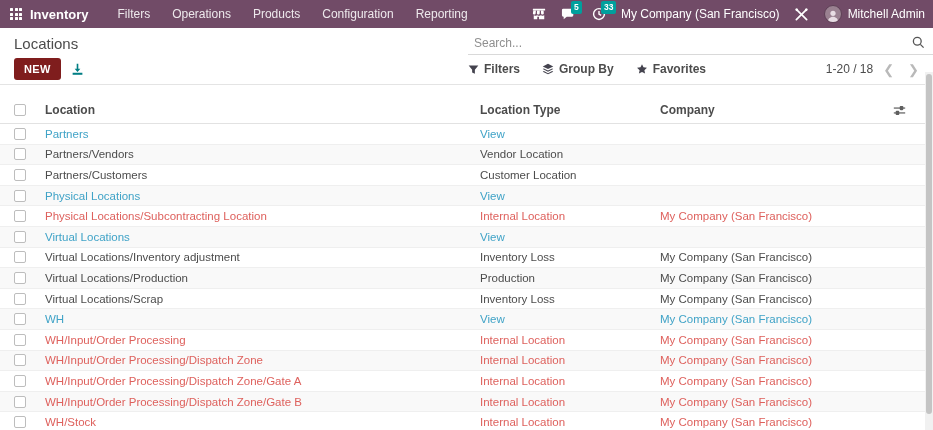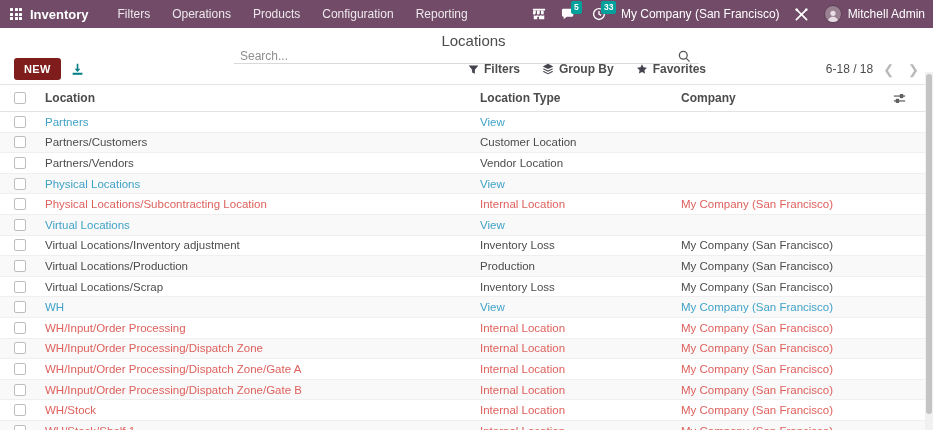--- a/index.html
+++ b/index.html
@@ -19,21 +19,21 @@
   .tray-icon svg { display:block; }
   .badge { position:absolute; top:-5px; left:10px; background:#00A09D; color:#fff;
     font-size:8.5px; line-height:1; padding:2px 3px; border-radius:2px; font-weight:bold; }
   .company-name { color:#fff; white-space:nowrap; cursor:pointer; }
   .user-zone { display:flex; align-items:center; gap:6px; cursor:pointer; }
   .avatar { width:18px; height:18px; border-radius:50%; background:#9a8191; display:flex; align-items:flex-end; justify-content:center; overflow:hidden; border:1px solid #5d3f55;}
   .user-name { white-space:nowrap; }
 
   
   .cp { border-bottom:1px solid #e4e4e4; }
-  .cp-row1 { display:flex; align-items:center; height:26px; padding-top:4px;flex-direction:column; }
+  .cp-row1 { display:flex; align-items:center; height:26px; padding-top:4px; }
   .page-title { font-size:15px; color:#4c4c4c; padding-left:14px; flex:1; }
   .searchbox { width:465px; display:flex; align-items:center; border-bottom:1px solid #d9d9d9;
     height:24px; padding:0 8px 0 6px; }
   .searchbox input { border:none; outline:none; flex:1; font-size:12px; color:#555;
     font-family:"Liberation Sans", sans-serif; background:transparent; }
   .searchbox input::placeholder { color:#8f8f8f; }
   .cp-row2 { display:flex; align-items:center; height:30px; }
   .cp-left { width:468px; display:flex; align-items:center; gap:10px; padding-left:14px; }
   .btn-new { background:#7f1d1d; color:#fff; border:none; font-size:11px; font-weight:bold;
     padding:5px 10px; border-radius:3px; letter-spacing:0.3px; cursor:pointer;
@@ -42,26 +42,26 @@
   .cp-mid { flex:1; display:flex; align-items:center; gap:22px; font-size:12px; color:#4c4c4c; font-weight:bold; }
   .cp-filter { display:flex; align-items:center; gap:5px; cursor:pointer; }
   .cp-filter .fico { color:#5b5b66; display:flex; }
   .cp-right { display:flex; align-items:center; gap:10px; padding-right:14px; font-size:12px; color:#4c4c4c; }
   .pager-chevrons { display:flex; gap:14px; color:#b9b9b9; font-size:13px; }
   .pager-chevrons span { cursor:pointer; }
 
   
   .tbl { position:relative; }
   .tr { display:flex; align-items:center; height:20.6px; border-bottom:1px solid #efefef; font-size:11.5px; color:#4c4c4c; cursor:pointer; }
-  .tr.head { height:27px; font-size:12px; font-weight:bold; border-bottom:1px solid #e2e2e2; cursor:default; }
+  .tr.head { height:27px; font-size:12px; font-weight:bold; border-bottom:1px solid #e2e2e2; cursor:default;margin-top:12px; }
   .tr:nth-child(even):not(.head) { background:#f9f9f9; }
   .c-check { width:45px; display:flex; align-items:center; padding-left:14px; }
   .cbox { width:12px; height:12px; border:1px solid #bdbdbd; border-radius:2px; background:#fff; cursor:pointer; }
   .c-loc { width:435px; white-space:nowrap; overflow:hidden; }
-  .c-type { width:201px; white-space:nowrap; }
+  .c-type { width:180px; white-space:nowrap; }
   .c-comp { flex:1; white-space:nowrap; }
   .c-gear { width:40px; display:flex; justify-content:flex-start; color:#5f5f5f; }
   .row-link .c-loc, .row-link .c-type, .row-link .c-comp { color:#40A3C7; }
   .row-danger .c-loc, .row-danger .c-type, .row-danger .c-comp { color:#DE615D; }
 
   
   .scrollbar { position:absolute; right:0; top:72px; width:8px; height:358px; background:#f1f1f1; }
   .scroll-thumb { position:absolute; top:2px; left:1px; width:6px; height:340px; background:#c4c4c4; border-radius:3px; }
 </style>
 </head>
@@ -170,21 +170,21 @@
       <div class="cp-filter">
         <span class="fico">
           <svg width="12" height="12" viewBox="0 0 16 16" fill="#44434e">
               <path d="M8 1.5l2 4.2 4.6.6-3.4 3.2.9 4.6L8 11.9l-4.1 2.2.9-4.6L1.4 6.3 6 5.7z"></path>
             </svg>
         </span>
         <span>Favorites</span>
       </div>
     </div>
     <div class="cp-right">
-      <span>6-18 / 18</span>
+      <span>1-20 / 18</span>
       <span class="pager-chevrons">
         <span>❮</span>
         <span>❯</span>
       </span>
     </div>
   </div>
 </div>
 
 <div class="tbl">
   <div class="tr head">
@@ -210,31 +210,31 @@
         </div>
       <div class="c-loc">Partners</div>
       <div class="c-type">View</div>
       <div class="c-comp"></div>
       <div class="c-gear"></div>
     </div>
       <div class="tr row-normal">
       <div class="c-check">
           <div class="cbox"></div>
         </div>
+      <div class="c-loc">Partners/Vendors</div>
+      <div class="c-type">Vendor Location</div>
+      <div class="c-comp"></div>
+      <div class="c-gear"></div>
+    </div>
+      <div class="tr row-normal">
+      <div class="c-check">
+          <div class="cbox"></div>
+        </div>
       <div class="c-loc">Partners/Customers</div>
       <div class="c-type">Customer Location</div>
-      <div class="c-comp"></div>
-      <div class="c-gear"></div>
-    </div>
-      <div class="tr row-normal">
-      <div class="c-check">
-          <div class="cbox"></div>
-        </div>
-      <div class="c-loc">Partners/Vendors</div>
-      <div class="c-type">Vendor Location</div>
       <div class="c-comp"></div>
       <div class="c-gear"></div>
     </div>
       <div class="tr row-link">
       <div class="c-check">
           <div class="cbox"></div>
         </div>
       <div class="c-loc">Physical Locations</div>
       <div class="c-type">View</div>
       <div class="c-comp"></div>

